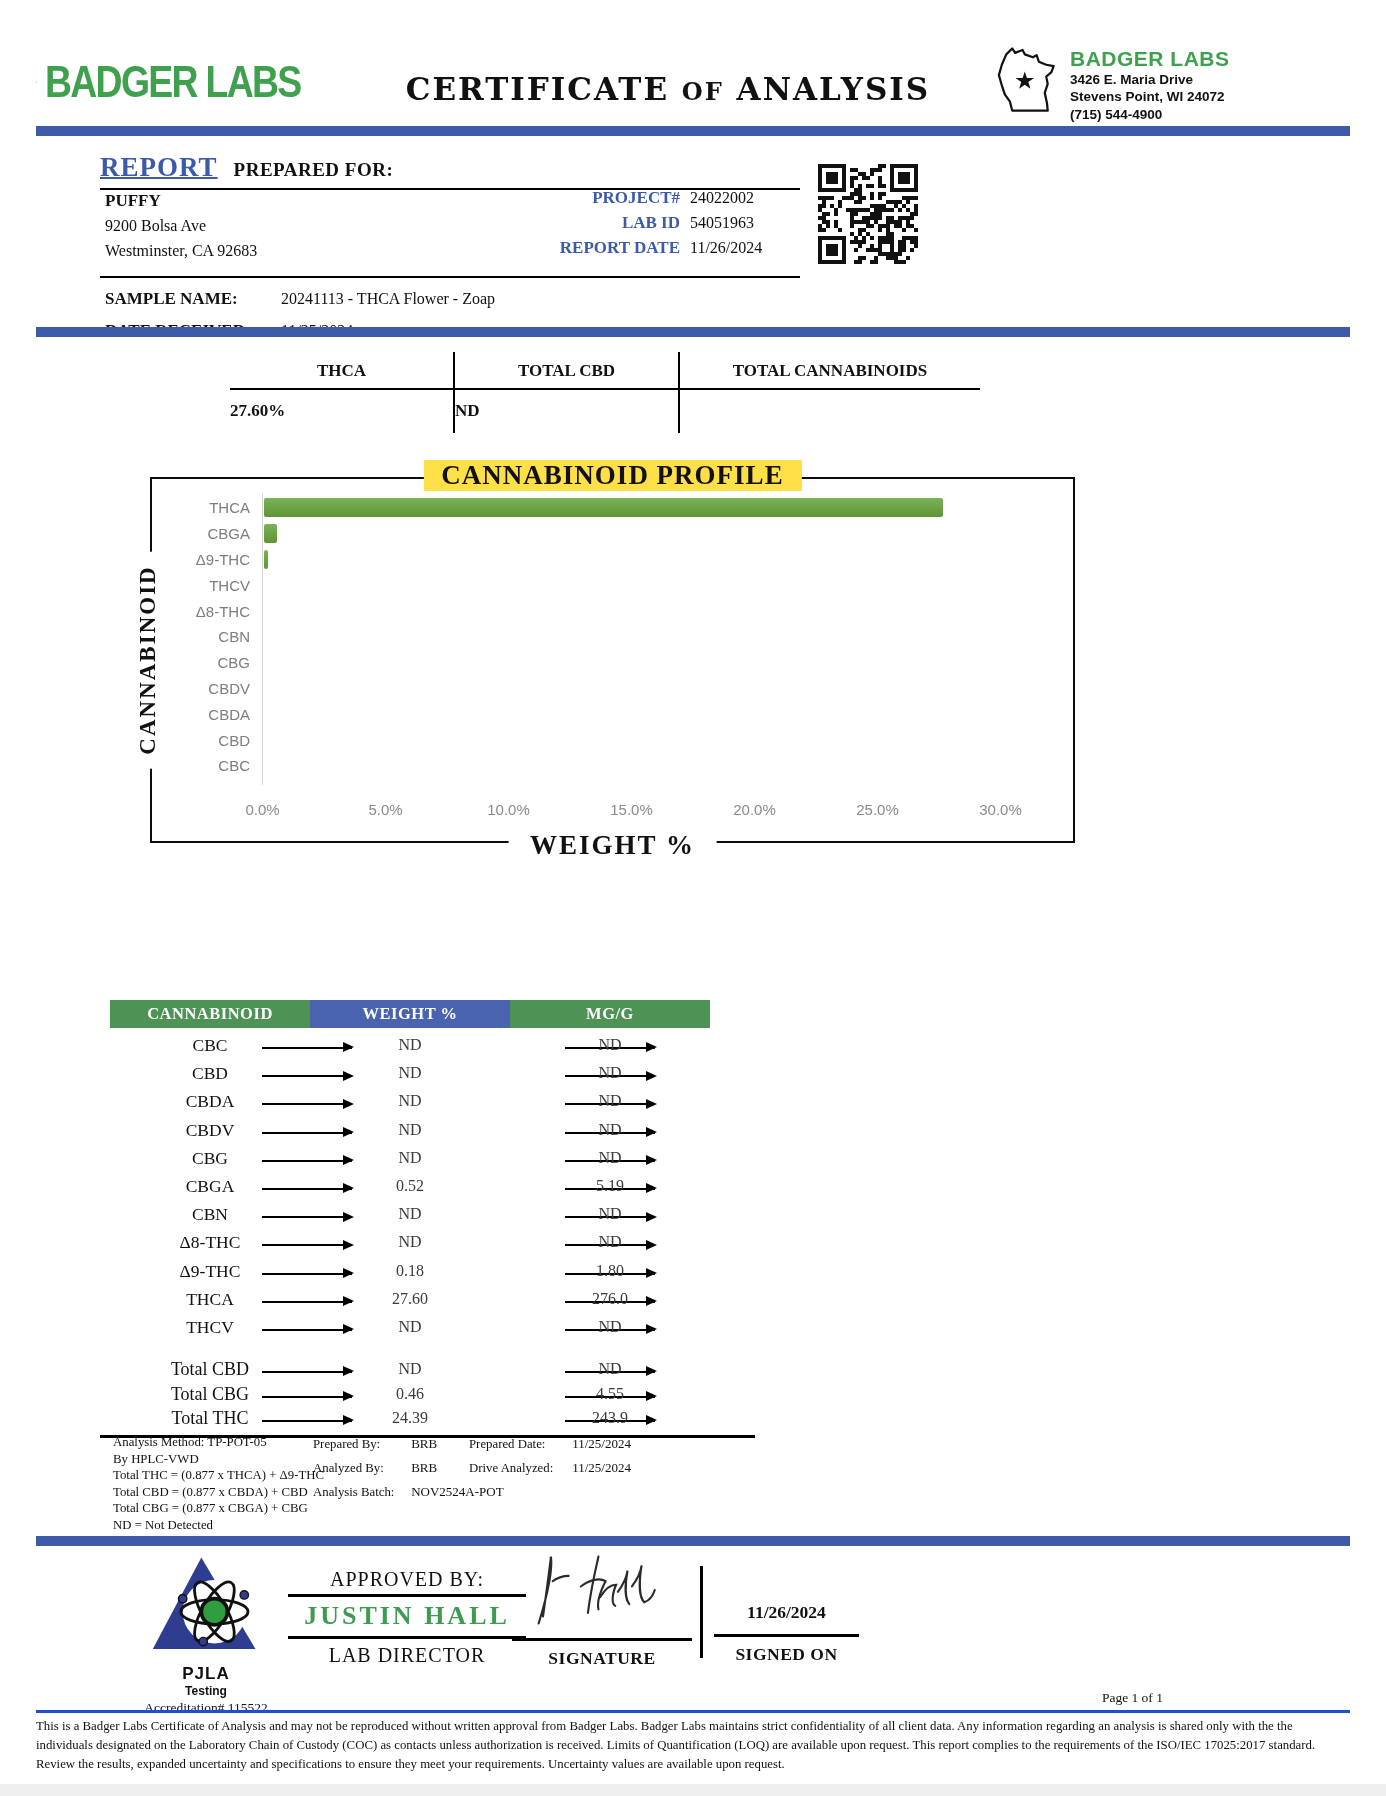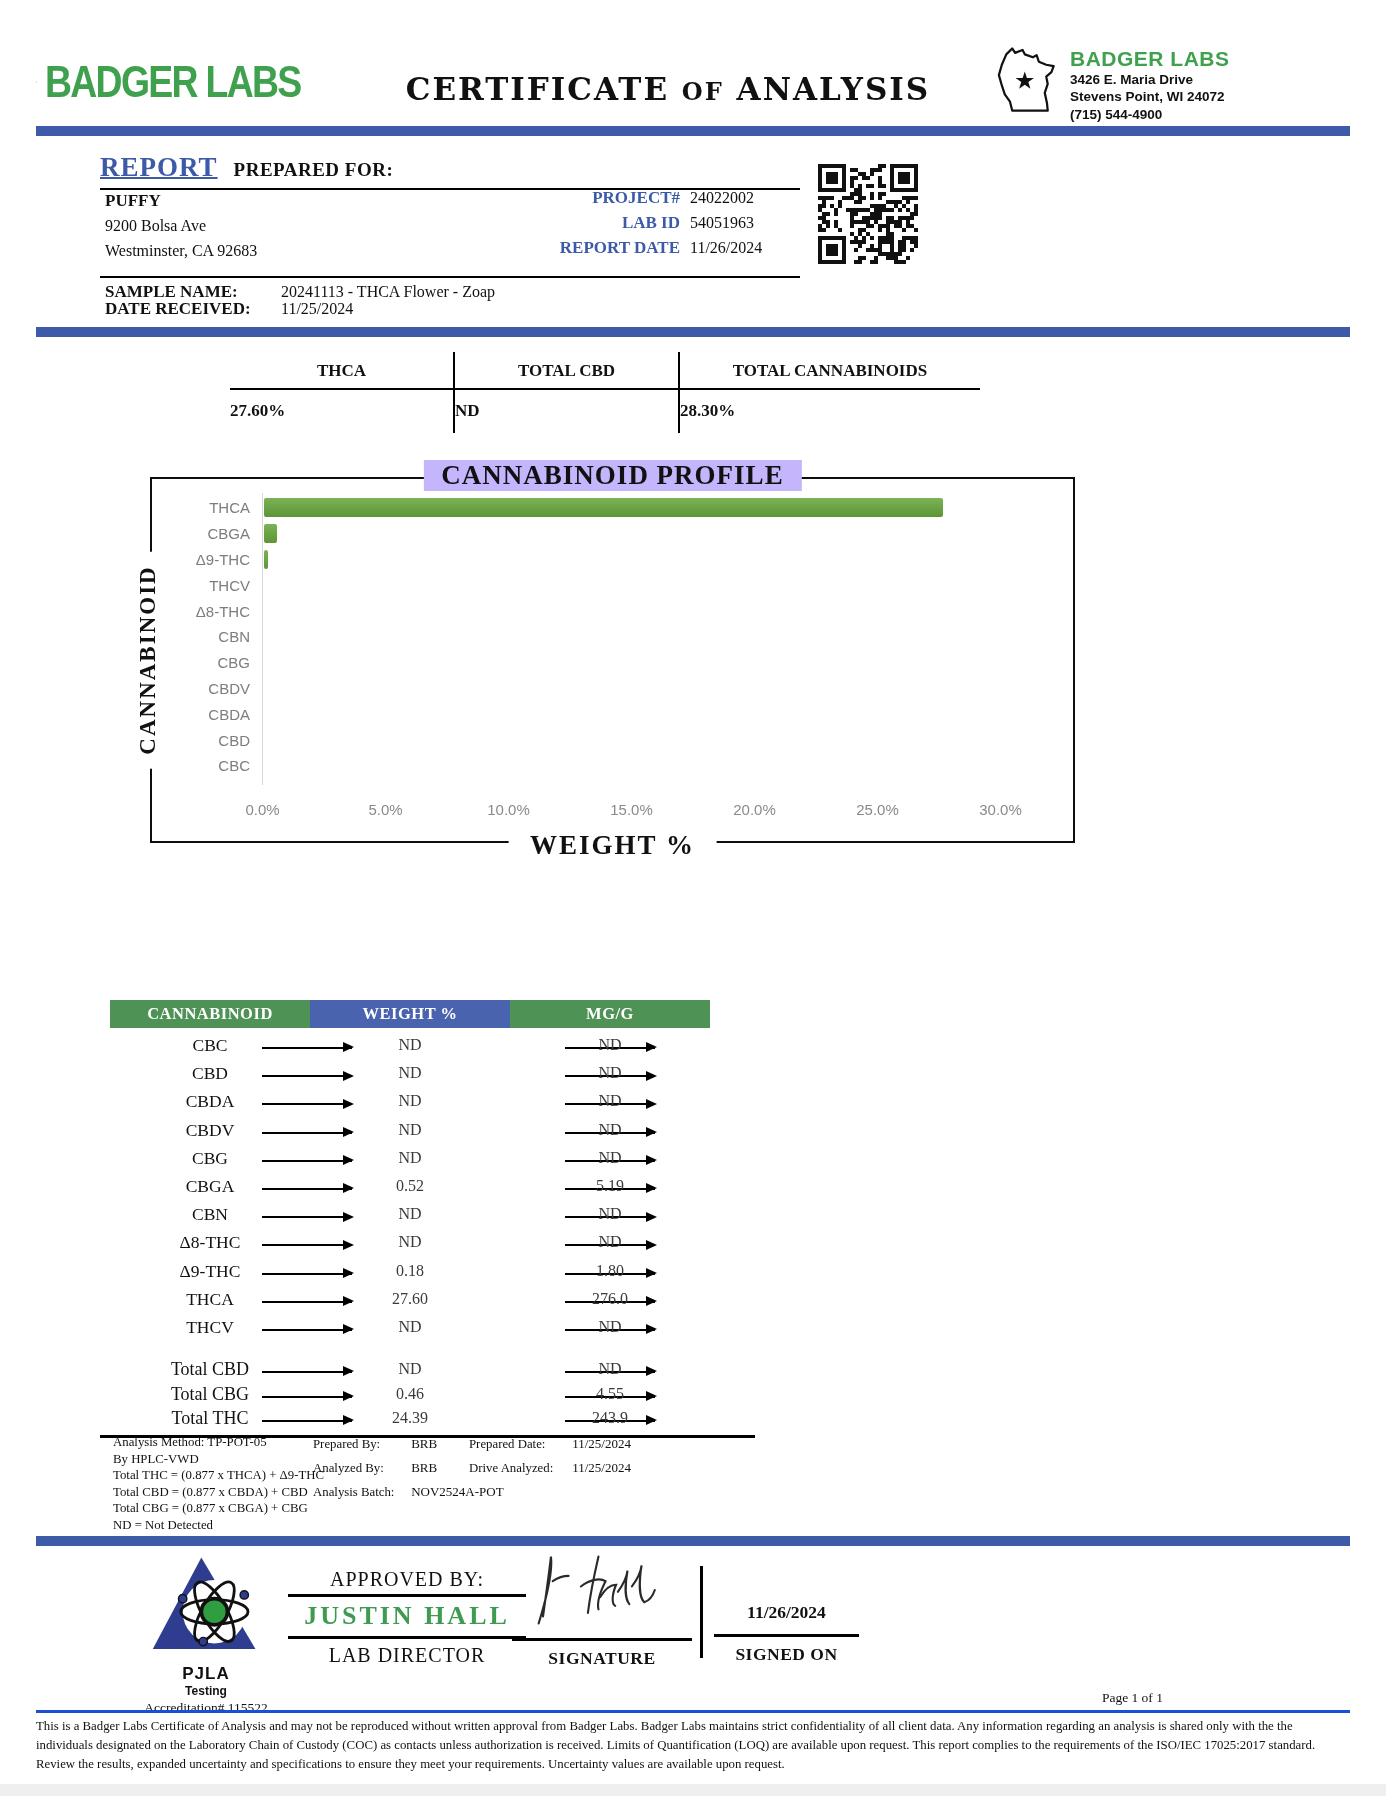--- a/index.html
+++ b/index.html
@@ -24,31 +24,31 @@
             text-decoration:underline;text-decoration-thickness:2px;}
   .rep-rest{font-weight:bold;font-size:19px;letter-spacing:.5px;margin-left:12px;}
   .client{position:absolute;top:188px;left:105px;font-size:16px;line-height:25px;}
   .client .cname{font-weight:bold;font-size:17px;}
   .meta{position:absolute;top:188px;left:420px;width:370px;}
   .meta-row{display:flex;height:25px;align-items:baseline;}
   .m-label{flex:1;text-align:right;color:#3C5AA8;font-weight:bold;font-size:17px;}
   .m-value{width:100px;margin-left:10px;font-size:16px;}
   .qr{position:absolute;top:164px;left:818px;width:100px;height:100px;}
   .hr1{position:absolute;top:276px;left:100px;width:700px;border-top:2px solid #000;}
-  .sample{position:absolute;top:283px;left:105px;font-size:16px;line-height:17px;}
+  .sample{position:absolute;top:283px;left:105px;font-size:16px;line-height:32px;}
   .sample .slabel{display:inline-block;width:172px;font-weight:bold;font-size:17px;}
   
   .summary{position:absolute;top:352px;left:230px;width:750px;display:grid;
            grid-template-columns:225px 225px 300px;}
   .sum-h{font-weight:bold;font-size:17px;text-align:center;padding:9px 0 7px;border-bottom:2px solid #000;}
   .sum-v{font-weight:bold;font-size:17px;padding:11px 0 12px;}
   .bdr{border-right:2px solid #000;}
   
   .chart-box{position:absolute;top:477px;left:150px;width:921px;height:362px;border:2px solid #0d0d0d;}
-  .chart-title{position:absolute;top:-19px;left:50%;transform:translateX(-50%);background:#c4b5fd;
+  .chart-title{position:absolute;top:-19px;left:50%;transform:translateX(-50%);background:#fde047;
                padding:0 18px;font-weight:bold;font-size:27px;letter-spacing:1px;white-space:nowrap;}
   .chart-xlabel{position:absolute;bottom:-20px;left:50%;transform:translateX(-50%);background:#fff;
                padding:0 22px;font-weight:bold;font-size:27px;letter-spacing:2px;white-space:nowrap;}
   .chart-ylabel{position:absolute;left:-17px;top:50%;transform:translateY(-50%) rotate(180deg);
                writing-mode:vertical-rl;background:#fff;padding:14px 0;font-weight:bold;
                font-size:23px;letter-spacing:2px;}
   .plotline{position:absolute;left:110px;top:14px;width:1px;height:292px;background:#d8d8d8;}
   .crows{position:absolute;top:16px;left:0;right:6px;}
   .crow{height:25.8px;display:flex;align-items:center;}
   .clab{width:98px;text-align:right;padding-right:13px;font-family:"Liberation Sans",sans-serif;
@@ -406,21 +406,20 @@
   </div>
 
   <div class="bluebar" style="top:327px;"></div>
 
   <div class="summary">
       <div class="sum-h bdr">THCA</div>
       <div class="sum-h bdr">TOTAL CBD</div>
       <div class="sum-h">TOTAL CANNABINOIDS</div>
       <div class="sum-v bdr">27.60%</div>
       <div class="sum-v bdr">ND</div>
-      <div class="sum-v">28.30%</div>
     </div>
 
   <div class="chart-box">
     <div class="chart-title">CANNABINOID PROFILE</div>
     <div class="chart-ylabel">CANNABINOID</div>
     <div class="plotline"></div>
     <div class="crows">
         <div class="crow">
           <span class="clab">THCA</span>
           <div class="cbarw">

